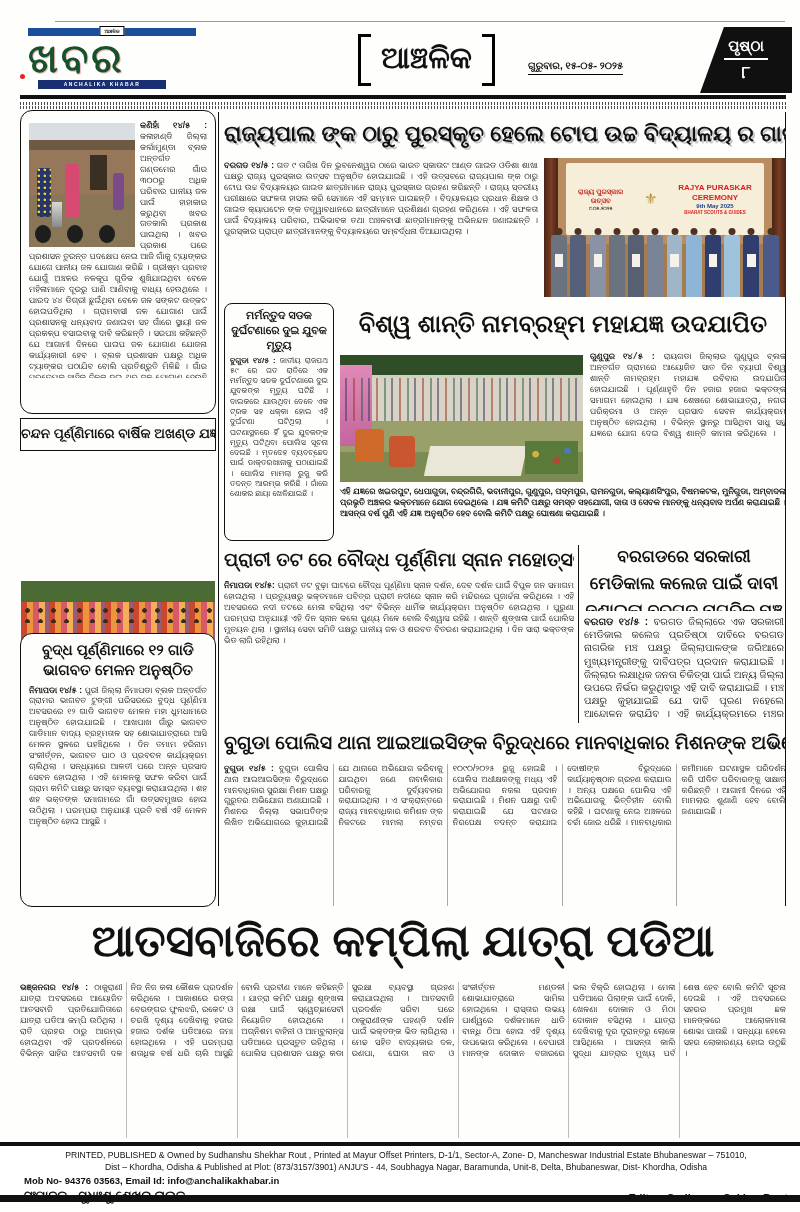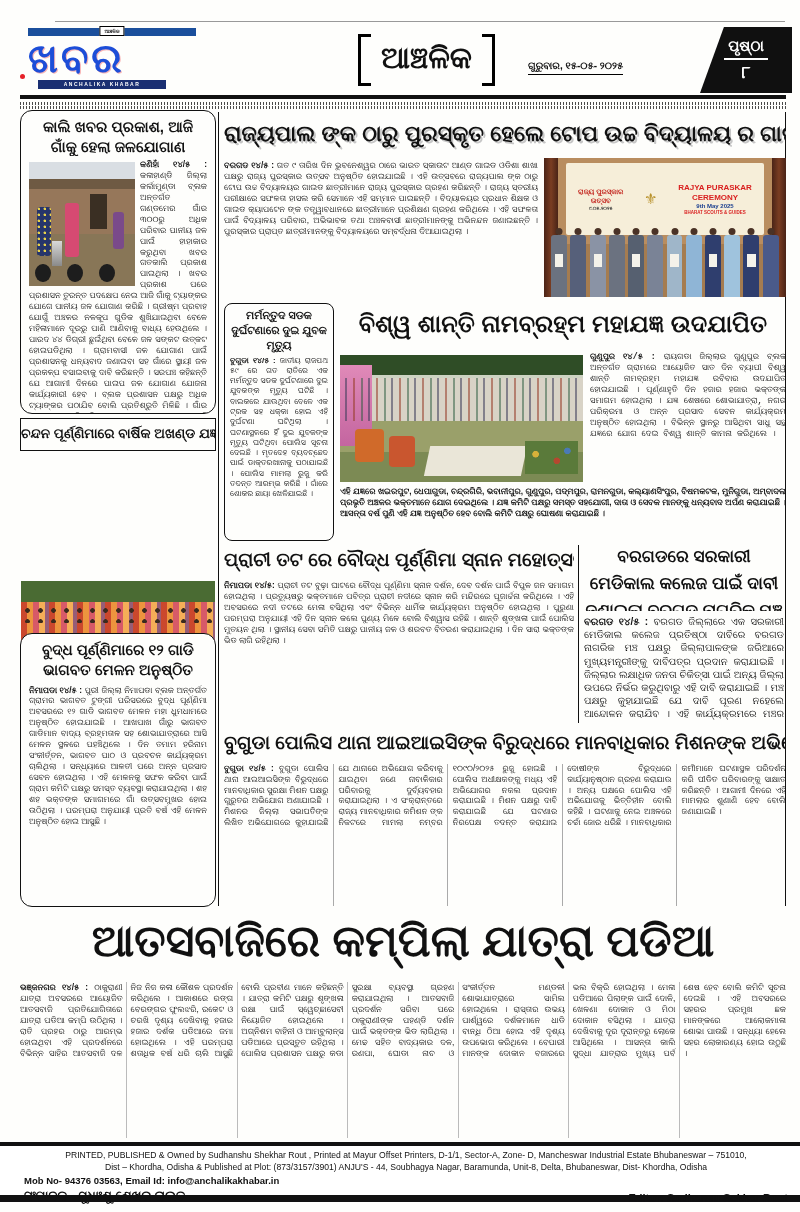--- a/index.html
+++ b/index.html
@@ -8,21 +8,21 @@
   .abs{position:absolute;}
   .hairline{border-top:1px solid #999;}
   .blackrule{background:#111;}
   .hatch{background:repeating-linear-gradient(90deg,#4a4a4a 0 1px,transparent 1px 3px);}
   .vr{position:absolute;width:0;border-left:1.5px solid #111;}
 
   
   .logo-topbar{height:8px;background:#1b4f9c;position:relative;}
   .logo-toplabel{position:absolute;left:50%;top:-2px;transform:translateX(-50%);
     background:#fff;border:1px solid #000;font-size:5px;line-height:8px;padding:0 4px;font-weight:bold;}
-  .logo-main{color:#1d4ed8;font-weight:bold;font-size:40px;line-height:44px;letter-spacing:3px;
+  .logo-main{color:#14532d;font-weight:bold;font-size:40px;line-height:44px;letter-spacing:3px;
     text-shadow:1px 1px 0 #f8b5b5;}
   .logo-subbar{width:128px;height:9px;background:#1a2f72;color:#fff;font-size:5px;line-height:9px;
     letter-spacing:1.5px;text-align:center;font-weight:bold;margin-left:10px;}
   .logo-dot{position:absolute;left:-8px;bottom:10px;width:5px;height:5px;border-radius:50%;background:#e62129;}
   .section-wrap{display:flex;align-items:stretch;height:52px;}
   .br{width:10px;border:3px solid #000;}
   .br.l{border-right:none;}
   .br.r{border-left:none;}
   .section-text{font-size:30px;font-weight:bold;line-height:48px;padding:0 10px;white-space:nowrap;}
   .edition-date{font-size:10px;font-weight:bold;border-bottom:1.5px solid #000;padding-bottom:2px;white-space:nowrap;}
@@ -139,21 +139,20 @@
 
   <div class="abs blackrule" style="left:20px;top:95px;width:766px;height:4px;"></div>
   <div class="abs hatch" style="left:20px;top:102px;width:766px;height:3px;"></div>
   <div class="abs hatch" style="left:20px;top:106px;width:766px;height:3px;"></div>
 
   <div class="vr" style="left:218px;top:112px;height:794px;"></div>
   <div class="vr" style="left:785px;top:112px;height:794px;"></div>
   <div class="vr" style="left:578px;top:545px;height:178px;"></div>
 
   <div class="abs box" style="left:20px;top:110px;width:196px;height:304px;">
-    <div class="hl" style="font-size:15px;line-height:1.3;">କାଲି ଖବର ପ୍ରକାଶ, ଆଜି ଗାଁକୁ ହେଲା ଜଳଯୋଗାଣ</div>
     <div class="body-txt" style="margin-top:3px;height:258px;">
       <div class="photo-water">
         <div class="pw-door"></div>
         <div class="pw-fig1"></div>
         <div class="pw-fig2"></div>
         <div class="pw-fig3"></div>
         <div class="pw-silver"></div>
         <div class="pw-pot" style="left:6%;"></div>
         <div class="pw-pot" style="left:36%;"></div>
         <div class="pw-pot" style="left:66%;"></div>

